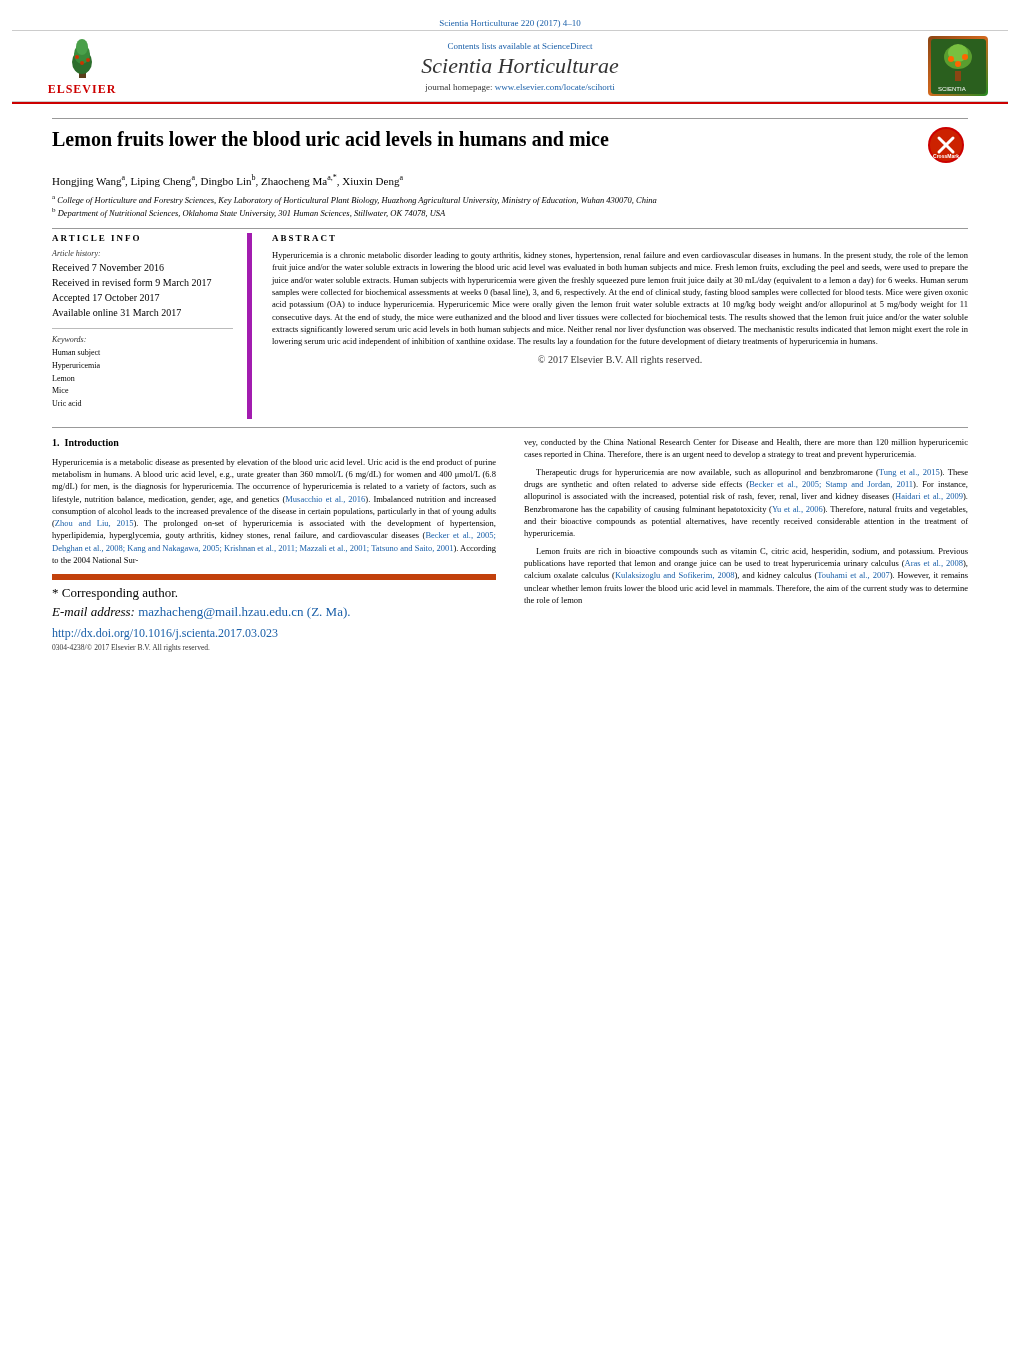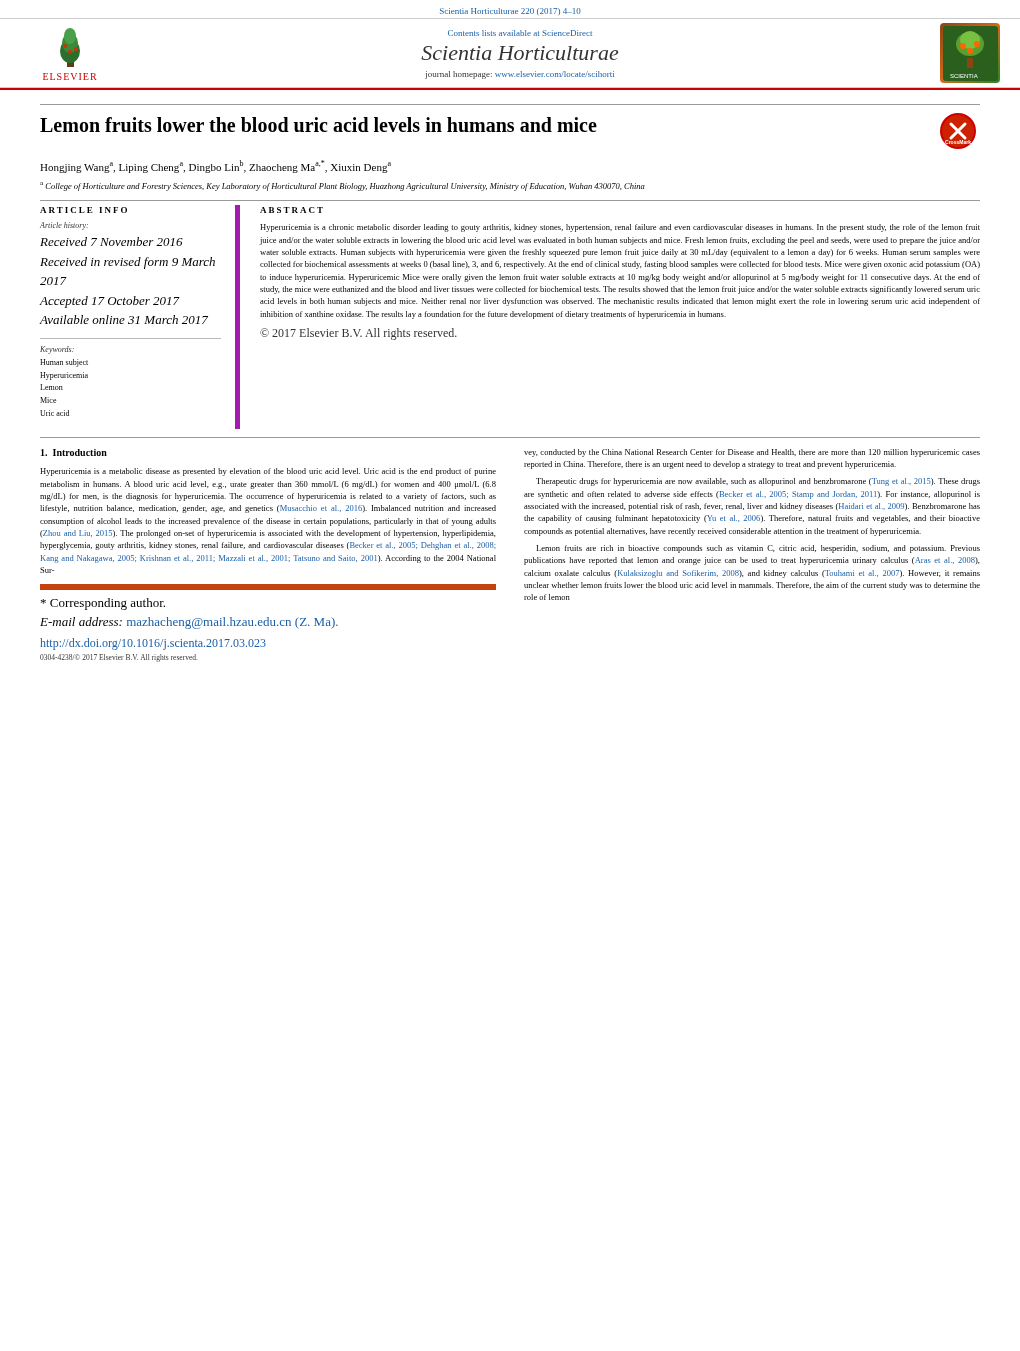--- a/index.html
+++ b/index.html
@@ -8,21 +8,21 @@
       font-family: 'Times New Roman', Times, serif;
       font-size: 10px;
       color: #000;
       width: 1020px;
       min-height: 1351px;
     }
     .page {
       width: 1020px;
       min-height: 1351px;
       background: #fff;
-      padding: 0;
+      padding: 12px;
     }
     
     .header {
       border-bottom: 2px solid #c00;
       padding-bottom: 0;
     }
     .header-top {
       text-align: center;
       padding: 6px 0 2px;
       font-size: 9px;
@@ -35,22 +35,22 @@
       border-top: 1px solid #ccc;
       border-bottom: 1px solid #ccc;
     }
     .elsevier-logo {
       width: 100px;
       display: flex;
       flex-direction: column;
       align-items: center;
     }
     .elsevier-logo .brand-text {
-      font-size: 10px;
-      font-weight: normal;
+      font-size: 12px;
+      font-weight: bold;
       color: #c00;
       letter-spacing: 1px;
       margin-top: 2px;
     }
     .journal-title-area {
       flex: 1;
       text-align: center;
     }
     .contents-line {
       font-size: 9px;
@@ -168,24 +168,23 @@
     .info-block {
       margin-bottom: 8px;
     }
     .info-label {
       font-size: 8px;
       font-style: italic;
       color: #333;
       margin-bottom: 2px;
     }
     .info-dates {
-      font-size: 13px;
+      font-size: 10px;
       color: #000;
       line-height: 1.5;
-      font-style: italic;
     }
     .info-divider {
       border: none;
       border-top: 1px solid #bbb;
       margin: 6px 0;
     }
     .keywords-label {
       font-size: 8px;
       font-style: italic;
       color: #333;
@@ -207,22 +206,22 @@
       text-transform: uppercase;
       margin-bottom: 6px;
     }
     .abstract-text {
       font-size: 8.5px;
       line-height: 1.45;
       color: #000;
       text-align: justify;
     }
     .copyright-line {
-      font-size: 12px;
-      text-align: left;
+      font-size: 10px;
+      text-align: center;
       color: #333;
       margin-top: 6px;
     }
     
     .section-divider {
       border: none;
       border-top: 1px solid #999;
       margin: 8px 0;
     }
     
@@ -339,20 +338,21 @@
         </div>
       </div>
     </div>
 
     <div class="authors">
       Hongjing Wang<sup>a</sup>, Liping Cheng<sup>a</sup>, Dingbo Lin<sup>b</sup>, Zhaocheng Ma<sup>a,*</sup>, Xiuxin Deng<sup>a</sup>
     </div>
 
     <div class="affiliations">
       <div><sup>a</sup> <em>College of Horticulture and Forestry Sciences, Key Laboratory of Horticultural Plant Biology, Huazhong Agricultural University, Ministry of Education, Wuhan 430070, China</em></div>
+      <div><sup>b</sup> <em>Department of Nutritional Sciences, Oklahoma State University, 301 Human Sciences, Stillwater, OK 74078, USA</em></div>
     </div>
 
     <hr class="thin-divider">
 
     <div class="info-abstract-row">
 
       <div class="article-info">
         <div class="info-section-title">ARTICLE  INFO</div>
 
         <div class="info-block">

